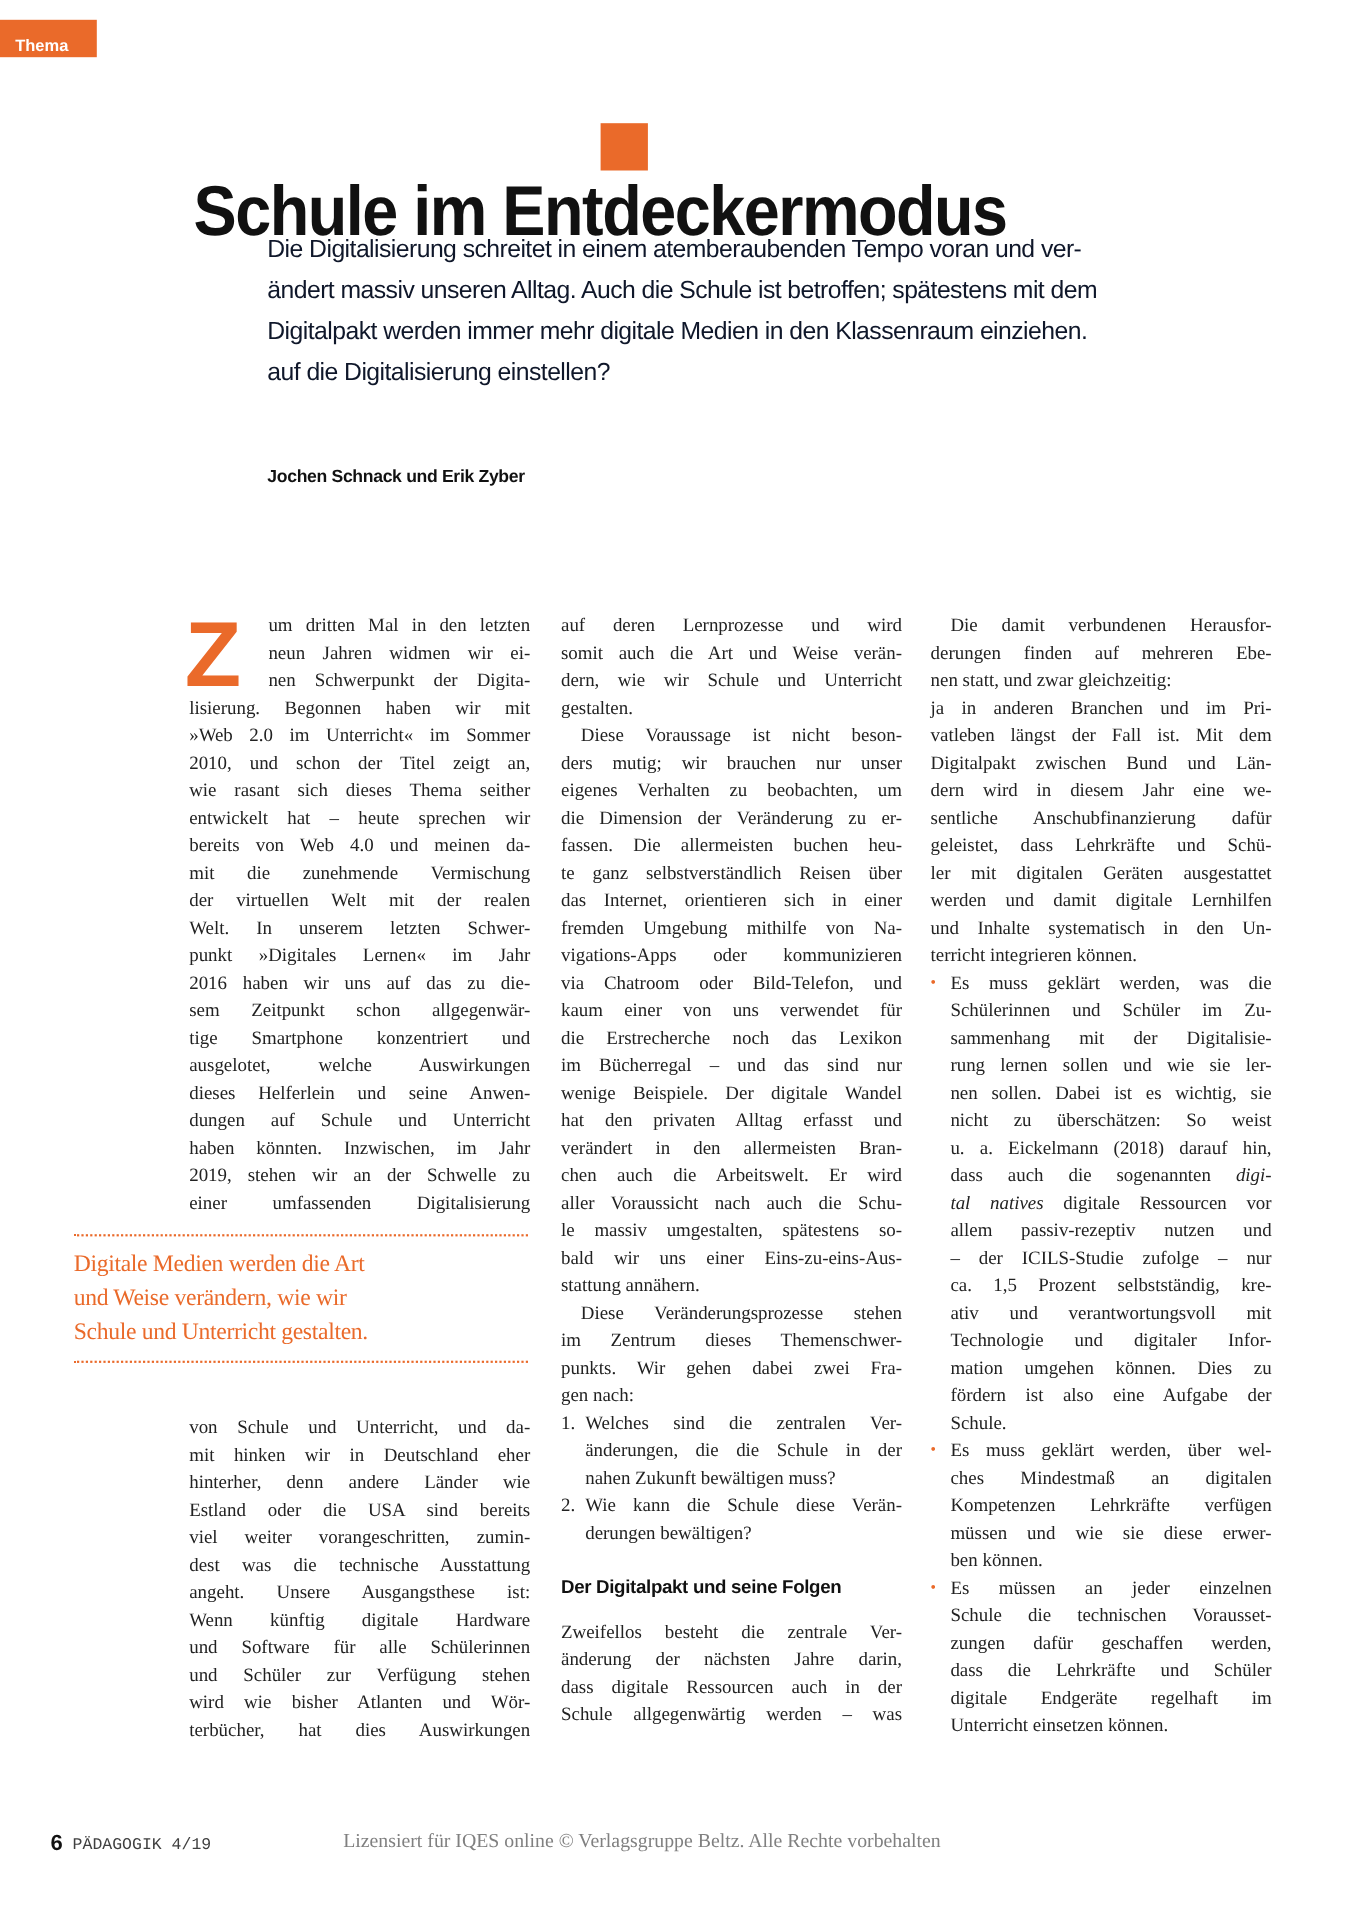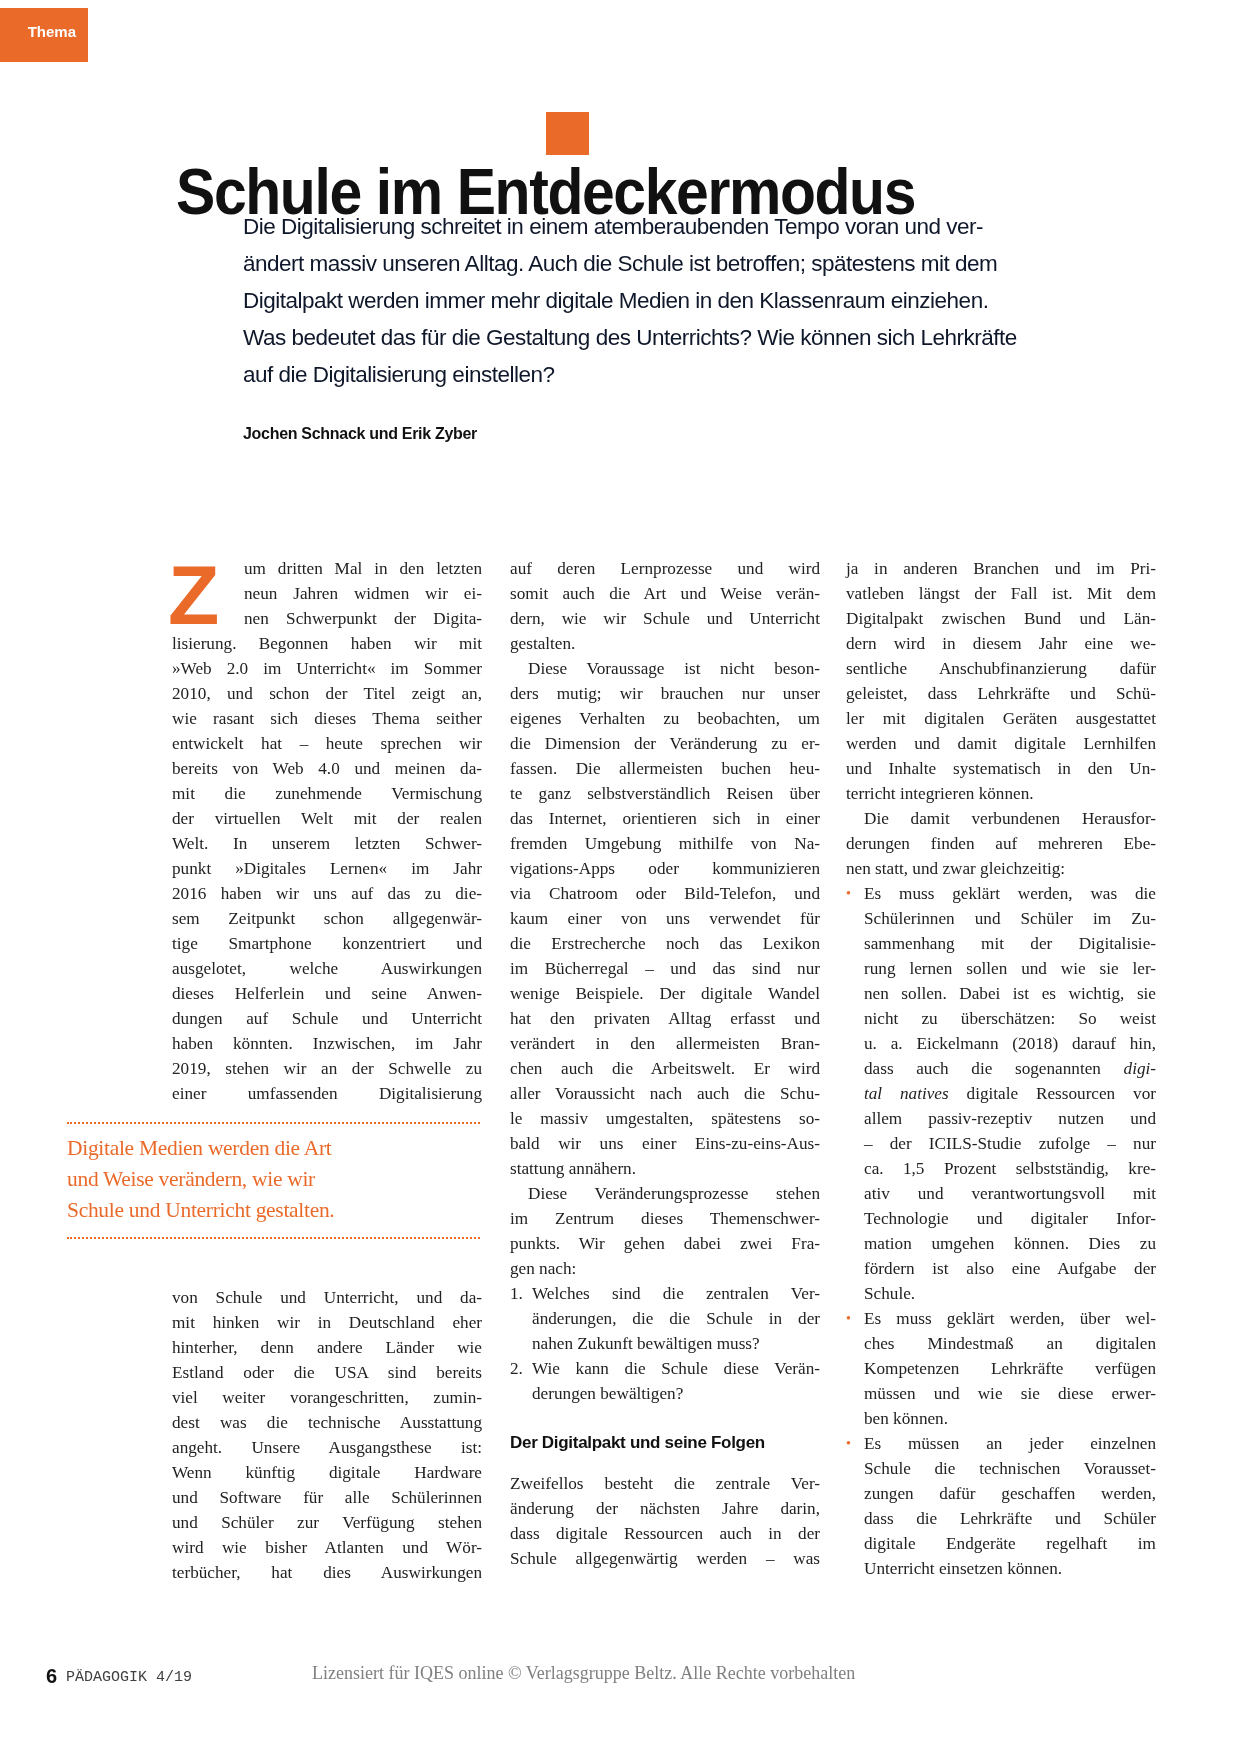--- a/index.html
+++ b/index.html
@@ -1,17 +1,17 @@
 <!DOCTYPE html>
 <html><head>
 <meta charset="utf-8">
 <style>
   html, body { margin: 0; padding: 0; background: #ffffff; }
   body { width: 1240px; height: 1754px; position: relative; overflow: hidden; font-family: "Liberation Serif", serif; color: #222; }
-  .tag { position: absolute; left: 0; top: 8px; width: 88px; height: 54px; background: #ea6a2a; color: #fff; font-family: "Liberation Sans", sans-serif; font-weight: bold; font-size: 15px; line-height: 47px; text-align: right; box-sizing: border-box; padding-right: 12px; }
+  .tag { position: absolute; left: 0; top: 18px; width: 88px; height: 34px; background: #ea6a2a; color: #fff; font-family: "Liberation Sans", sans-serif; font-weight: bold; font-size: 15px; line-height: 47px; text-align: center; box-sizing: border-box; padding-right: 12px; }
   .title-wrap { position: absolute; left: 176px; top: 100px; display: flex; align-items: center; flex-direction: column; }
   .title-square { width: 43px; height: 43px; background: #ea6a2a; margin-right: 20px; margin-top: 12px; }
   .title { font-family: "Liberation Sans", sans-serif; font-weight: bold; font-size: 64px; letter-spacing: -1.5px; color: #111; transform: scaleX(0.92); transform-origin: left center; white-space: nowrap; }
   .lead { position: absolute; left: 243px; top: 208px; width: 870px; font-family: "Liberation Sans", sans-serif; font-size: 22.5px; line-height: 37px; color: #0f172a; }
   .lead span { display: block; white-space: nowrap; letter-spacing: -0.5px; }
   .byline { position: absolute; left: 243px; top: 425px; font-family: "Liberation Sans", sans-serif; font-weight: bold; font-size: 16px; color: #111; letter-spacing: -0.3px; }
   .col { position: absolute; font-size: 17.2px; line-height: 25px; color: #222; }
   .line { display: block; white-space: nowrap; text-align: justify; text-align-last: justify; }
   .line.last { text-align-last: left; }
   .indent { padding-left: 18px; }
@@ -42,21 +42,20 @@
 
 <div class="title-wrap">
   <div class="title-square"></div>
   <div class="title">Schule im Entdeckermodus</div>
 </div>
 
 <div class="lead" id="lead">
     <span>Die Digitalisierung schreitet in einem atemberaubenden Tempo voran und ver-</span>
     <span>ändert massiv unseren Alltag. Auch die Schule ist betroffen; spätestens mit dem</span>
     <span>Digitalpakt werden immer mehr digitale Medien in den Klassenraum einziehen.</span>
-    <span>Was bedeutet das für die Gestaltung des Unterrichts? Wie können sich Lehrkräfte</span>
     <span>auf die Digitalisierung einstellen?</span>
   </div>
 
 <div class="byline">Jochen Schnack und Erik Zyber</div>
 
 <div class="dropcap">Z</div>
 
 <div class="col c1 c1-first" id="col1">
     <span class="line">um dritten Mal in den letzten</span>
     <span class="line">neun Jahren widmen wir ei-</span>
@@ -159,36 +158,36 @@
   <div class="subhead">Der Digitalpakt und seine Folgen</div>
   <div id="c2p4">
       <span class="line">Zweifellos besteht die zentrale Ver-</span>
       <span class="line">änderung der nächsten Jahre darin,</span>
       <span class="line">dass digitale Ressourcen auch in der</span>
       <span class="line">Schule allgegenwärtig werden – was</span>
     </div>
 </div>
 
 <div class="col c3">
+  <div id="c3p2">
+      <span class="line indent">Die damit verbundenen Herausfor-</span>
+      <span class="line">derungen finden auf mehreren Ebe-</span>
+      <span class="line last">nen statt, und zwar gleichzeitig:</span>
+    </div>
   <div id="c3p1">
       <span class="line">ja in anderen Branchen und im Pri-</span>
       <span class="line">vatleben längst der Fall ist. Mit dem</span>
       <span class="line">Digitalpakt zwischen Bund und Län-</span>
       <span class="line">dern wird in diesem Jahr eine we-</span>
       <span class="line">sentliche Anschubfinanzierung dafür</span>
       <span class="line">geleistet, dass Lehrkräfte und Schü-</span>
       <span class="line">ler mit digitalen Geräten ausgestattet</span>
       <span class="line">werden und damit digitale Lernhilfen</span>
       <span class="line">und Inhalte systematisch in den Un-</span>
       <span class="line last">terricht integrieren können.</span>
-    </div>
-  <div id="c3p2">
-      <span class="line indent">Die damit verbundenen Herausfor-</span>
-      <span class="line">derungen finden auf mehreren Ebe-</span>
-      <span class="line last">nen statt, und zwar gleichzeitig:</span>
     </div>
   <div class="ulist" id="c3b">
       <div class="item">
         <span class="bullet">•</span>
         <span class="line">Es muss geklärt werden, was die</span>
         <span class="line">Schülerinnen und Schüler im Zu-</span>
         <span class="line">sammenhang mit der Digitalisie-</span>
         <span class="line">rung lernen sollen und wie sie ler-</span>
         <span class="line">nen sollen. Dabei ist es wichtig, sie</span>
         <span class="line">nicht zu überschätzen: So weist</span>

